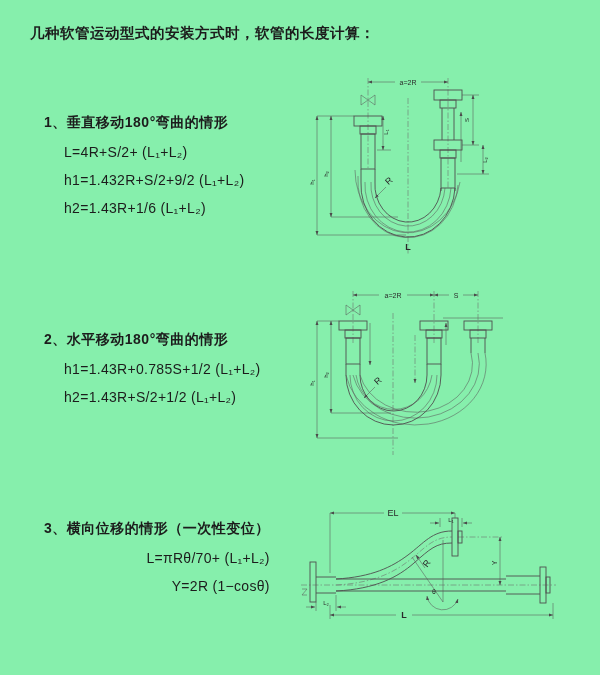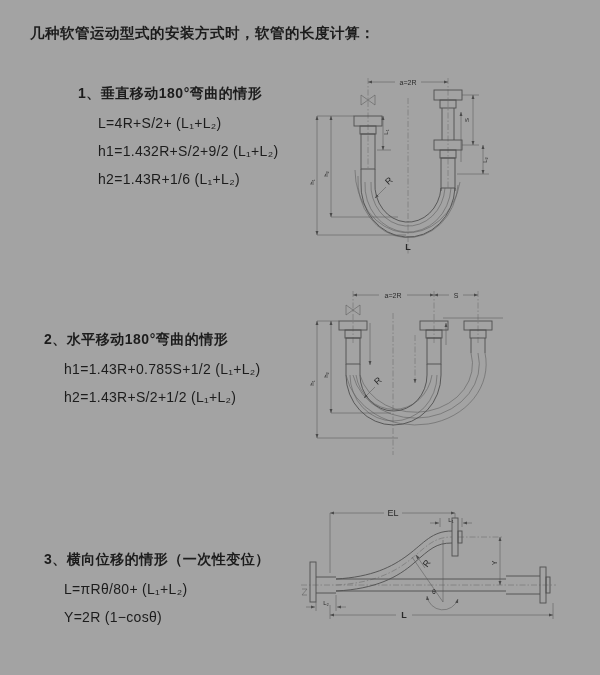--- a/index.html
+++ b/index.html
@@ -1,16 +1,16 @@
 <!DOCTYPE html>
 <html><head>
 <meta charset="utf-8">
 <style>
   html,body{margin:0;padding:0;background:#fff;}
-  .page{position:relative;width:600px;height:675px;background:#a3a3a3;overflow:hidden;
+  .page{position:relative;width:600px;height:675px;background:#86efac;overflow:hidden;
         font-family:"Liberation Sans","DejaVu Sans",sans-serif;color:#1c1c1c;}
   .title{position:absolute;left:30px;top:24px;font-size:14.5px;font-weight:bold;letter-spacing:.5px;}
   .section{position:absolute;left:44px;}
   .sec-heading{font-size:14px;font-weight:bold;letter-spacing:.5px;margin-bottom:6px;}
   .formula{font-size:14px;line-height:28px;margin-left:20px;letter-spacing:.3px;}
   .diagram{position:absolute;}
   svg text{font-family:"Liberation Sans","DejaVu Sans",sans-serif;fill:#2a2a2a;}
   .ln{stroke:#4f4f4f;stroke-width:.9;fill:none;}
   .thin{stroke:#5a5a5a;stroke-width:.55;fill:none;}
   .dash{stroke:#6a6a6a;stroke-width:.55;fill:none;stroke-dasharray:6 2 1.5 2;}
@@ -18,36 +18,36 @@
   .lbl-s{font-size:6px;}
   .lbl-b{font-size:9px;}
 </style>
 </head>
 <body>
 
 <div class="page">
 
   <div class="title">几种软管运动型式的安装方式时，软管的长度计算：</div>
 
-  <div class="section" style="top:85px;margin-left:34px;">
+  <div class="section" style="top:114px;">
     <div class="sec-heading">1、垂直移动180°弯曲的情形</div>
     <div class="formula">L=4R+S/2+ (L₁+L₂)</div>
     <div class="formula">h1=1.432R+S/2+9/2 (L₁+L₂)</div>
     <div class="formula">h2=1.43R+1/6 (L₁+L₂)</div>
   </div>
 
   <div class="section" style="top:299px;margin-top:32px;">
     <div class="sec-heading">2、水平移动180°弯曲的情形</div>
     <div class="formula">h1=1.43R+0.785S+1/2 (L₁+L₂)</div>
     <div class="formula">h2=1.43R+S/2+1/2 (L₁+L₂)</div>
   </div>
 
-  <div class="section" style="top:551px;">
+  <div class="section" style="top:520px;text-align:right;">
     <div class="sec-heading">3、横向位移的情形（一次性变位）</div>
-    <div class="formula">L=πRθ/80+ (L₁+L₂)</div>
+    <div class="formula">L=πRθ/70+ (L₁+L₂)</div>
     <div class="formula">Y=2R (1−cosθ)</div>
   </div>
 
   <div class="diagram" style="left:303px;top:70px;">
     <svg width="270" height="190" viewBox="0 0 270 190">
       <defs>
         <marker id="ar" viewBox="0 0 10 10" refX="9.5" refY="5" markerWidth="8" markerHeight="8" orient="auto-start-reverse">
           <path d="M0,1.6 L10,5 L0,8.4 z" fill="#4a4a4a"></path>
         </marker>
         <pattern id="braidP" width="4" height="4" patternUnits="userSpaceOnUse">

